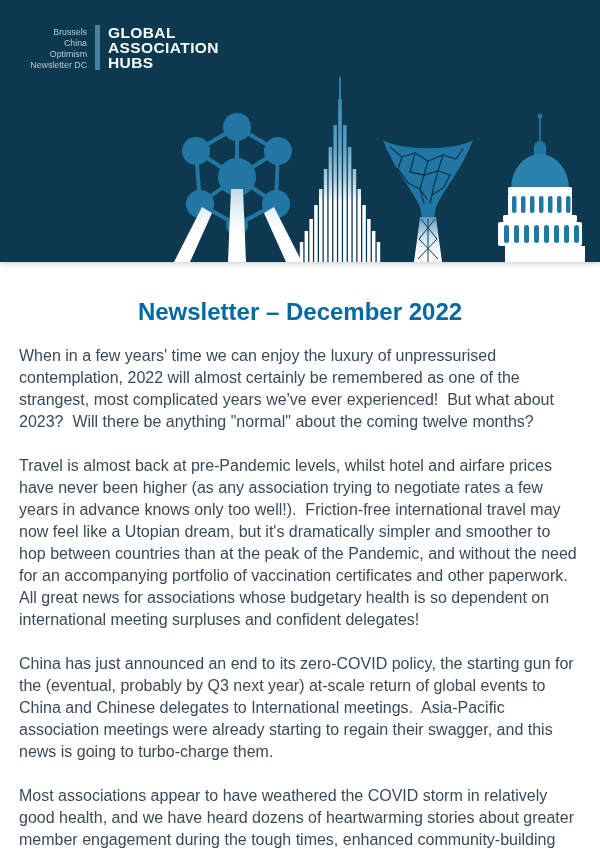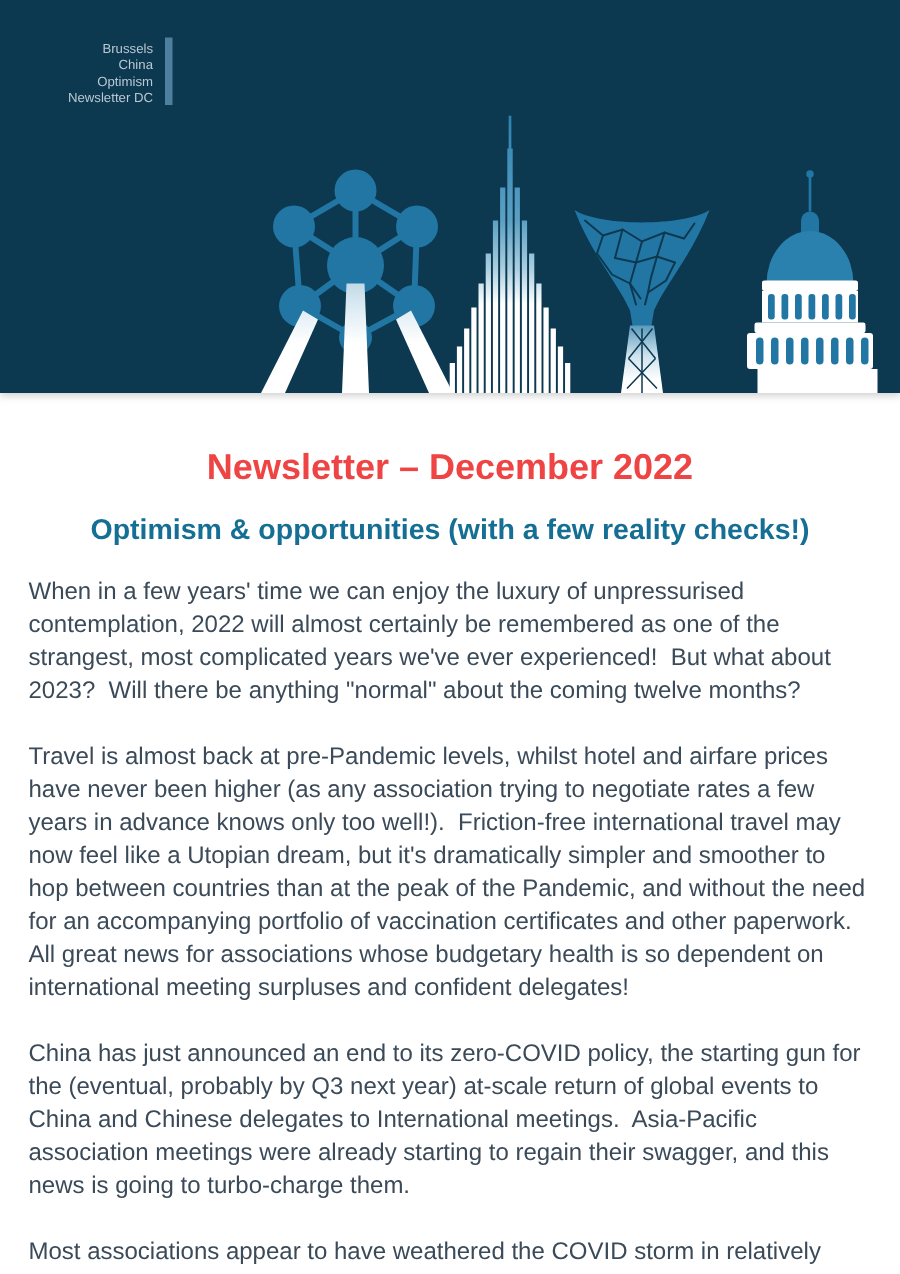--- a/index.html
+++ b/index.html
@@ -13,21 +13,21 @@
 
   
   .header {
     position: relative;
     width: 600px; height: 262px;
     background: #0C3850;
     box-shadow: 0 2px 5px rgba(0,0,0,0.18);
     overflow: hidden;
   }
   .brand {
-    position: absolute; top: 23px; left: 36px;
+    position: absolute; top: 23px; left: 21px;
     display: flex; align-items: center;
   }
   .brand-cities {
     width: 66px; text-align: right;
     color: #B9C9D3; font-size: 8.8px; line-height: 11px;
     padding-top: 4px;
   }
   .brand-bar {
     width: 5px; height: 45px; background: #4E7F9E;
     margin: 0 8px 0 8px;
@@ -36,21 +36,21 @@
     color: #ffffff; font-weight: 700;
     font-size: 15.5px; line-height: 15px; letter-spacing: 0.4px;
   }
   .skyline { position: absolute; left: 0; bottom: 0; }
 
   
   .content { padding: 0 19px; }
   .title {
     margin: 36px 0 0 0;
     text-align: center;
-    color: #ef4444;
+    color: #0369a1;
     font-size: 24px; font-weight: 700;
   }
   .subtitle {
     margin: 17px 0 0 0;
     text-align: center;
     color: #156F94;
     font-size: 19px; font-weight: 700;
   }
   .paragraphs { margin-top: 19px; }
   .para {
@@ -68,20 +68,25 @@
   <div class="header">
 
     <div class="brand">
       <div class="brand-cities">
         <div>Brussels</div>
         <div>China</div>
         <div>Optimism</div>
         <div>Newsletter DC</div>
       </div>
       <div class="brand-bar"></div>
+      <div class="brand-name">
+        <div>GLOBAL</div>
+        <div>ASSOCIATION</div>
+        <div>HUBS</div>
+      </div>
     </div>
 
     <svg class="skyline" width="600" height="185" viewBox="0 0 600 185">
       <defs>
         <linearGradient id="legGrad" x1="0" y1="0" x2="0" y2="185" gradientUnits="userSpaceOnUse">
           <stop offset="0.45" stop-color="#8FB9D0"></stop>
           <stop offset="0.68" stop-color="#D9E9F2"></stop>
           <stop offset="0.82" stop-color="#FFFFFF"></stop>
         </linearGradient>
         <linearGradient id="burjGrad" x1="0" y1="0" x2="0" y2="185" gradientUnits="userSpaceOnUse">
@@ -195,21 +200,20 @@
           <rect x="564" y="148" width="5" height="18" rx="2.5"></rect>
           <rect x="574" y="148" width="5" height="18" rx="2.5"></rect>
         </g>
         <rect x="505" y="169" width="80" height="16" fill="#FFFFFF"></rect>
       </g>
     </svg>
   </div>
 
   <div class="content">
     <h1 class="title">Newsletter – December 2022</h1>
-    <h2 class="subtitle">Optimism &amp; opportunities (with a few reality checks!)</h2>
     <div class="paragraphs">
       <p class="para">When in a few years' time we can enjoy the luxury of unpressurised contemplation, 2022 will almost certainly be remembered as one of the strangest, most complicated years we've ever experienced!  But what about 2023?  Will there be anything "normal" about the coming twelve months?</p>
       <p class="para">Travel is almost back at pre-Pandemic levels, whilst hotel and airfare prices have never been higher (as any association trying to negotiate rates a few years in advance knows only too well!).  Friction-free international travel may now feel like a Utopian dream, but it's dramatically simpler and smoother to hop between countries than at the peak of the Pandemic, and without the need for an accompanying portfolio of vaccination certificates and other paperwork.  All great news for associations whose budgetary health is so dependent on international meeting surpluses and confident delegates!</p>
       <p class="para">China has just announced an end to its zero-COVID policy, the starting gun for the (eventual, probably by Q3 next year) at-scale return of global events to China and Chinese delegates to International meetings.  Asia-Pacific association meetings were already starting to regain their swagger, and this news is going to turbo-charge them.</p>
       <p class="para">Most associations appear to have weathered the COVID storm in relatively good health, and we have heard dozens of heartwarming stories about greater member engagement during the tough times, enhanced community-building initiatives,</p>
     </div>
   </div>
 
 </div>
 

